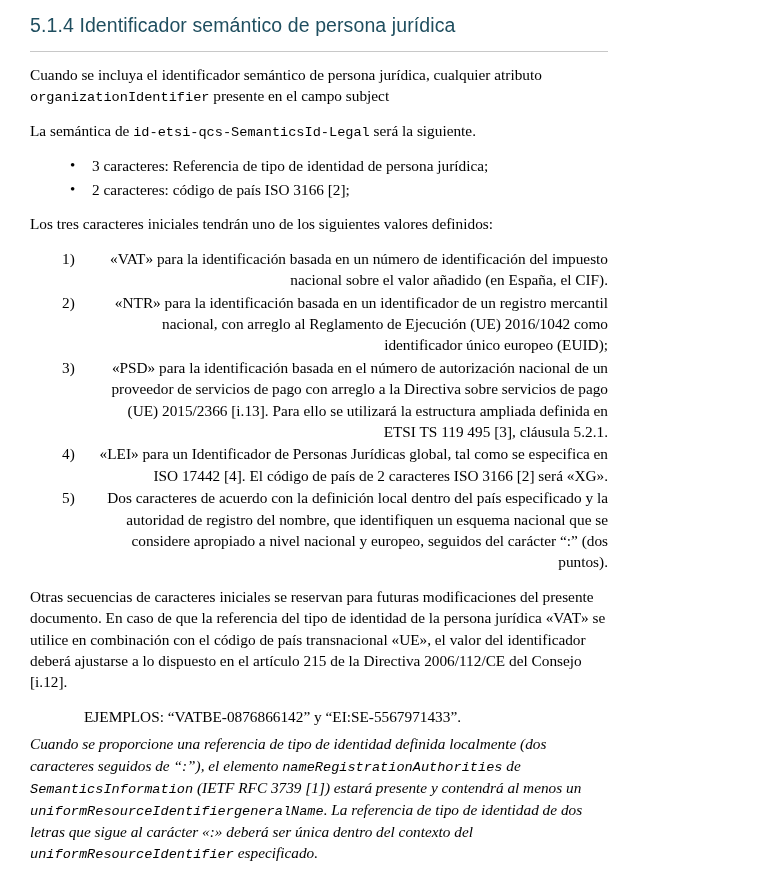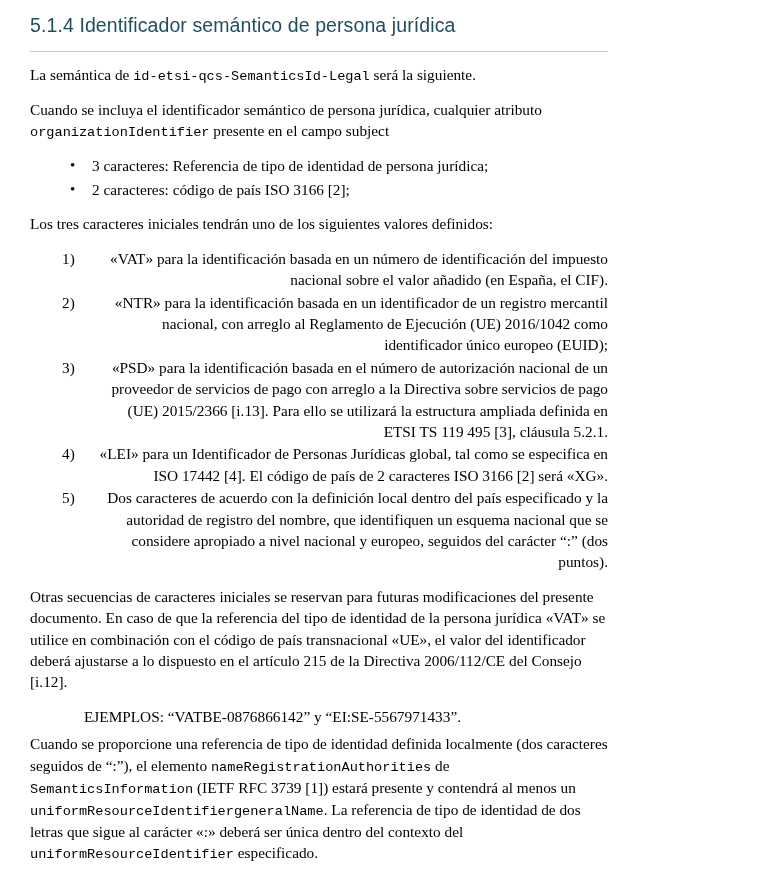--- a/index.html
+++ b/index.html
@@ -87,33 +87,34 @@
     text-align: left;
   }
   .examples {
     font-size: 15.3px;
     line-height: 1.40;
     margin: 0 0 6px 0;
     padding-left: 54px;
   }
   .final-para {
     margin-bottom: 0;
+    font-style: italic;
   }
 </style>
 </head>
 <body>
 
 <div class="page">
 
   <h2 class="section-heading">5.1.4 Identificador semántico de persona jurídica</h2>
   <hr class="rule">
 
+  <p><span>Cuando se incluya el identificador semántico de persona jurídica, cualquier atributo </span><span class="mono">organizationIdentifier</span><span> presente en el campo subject</span></p>
+
   <p><span>La semántica de </span><span class="mono">id-etsi-qcs-SemanticsId-Legal</span><span> será la siguiente.</span></p>
-
-  <p><span>Cuando se incluya el identificador semántico de persona jurídica, cualquier atributo </span><span class="mono">organizationIdentifier</span><span> presente en el campo subject</span></p>
 
 
   <ul class="bullets">
     <li>3 caracteres: Referencia de tipo de identidad de persona jurídica;</li>
     <li>2 caracteres: código de país ISO 3166 [2];</li>
   </ul>
 
   <p>Los tres caracteres iniciales tendrán uno de los siguientes valores definidos:</p>
 
   <ol class="numbered">

